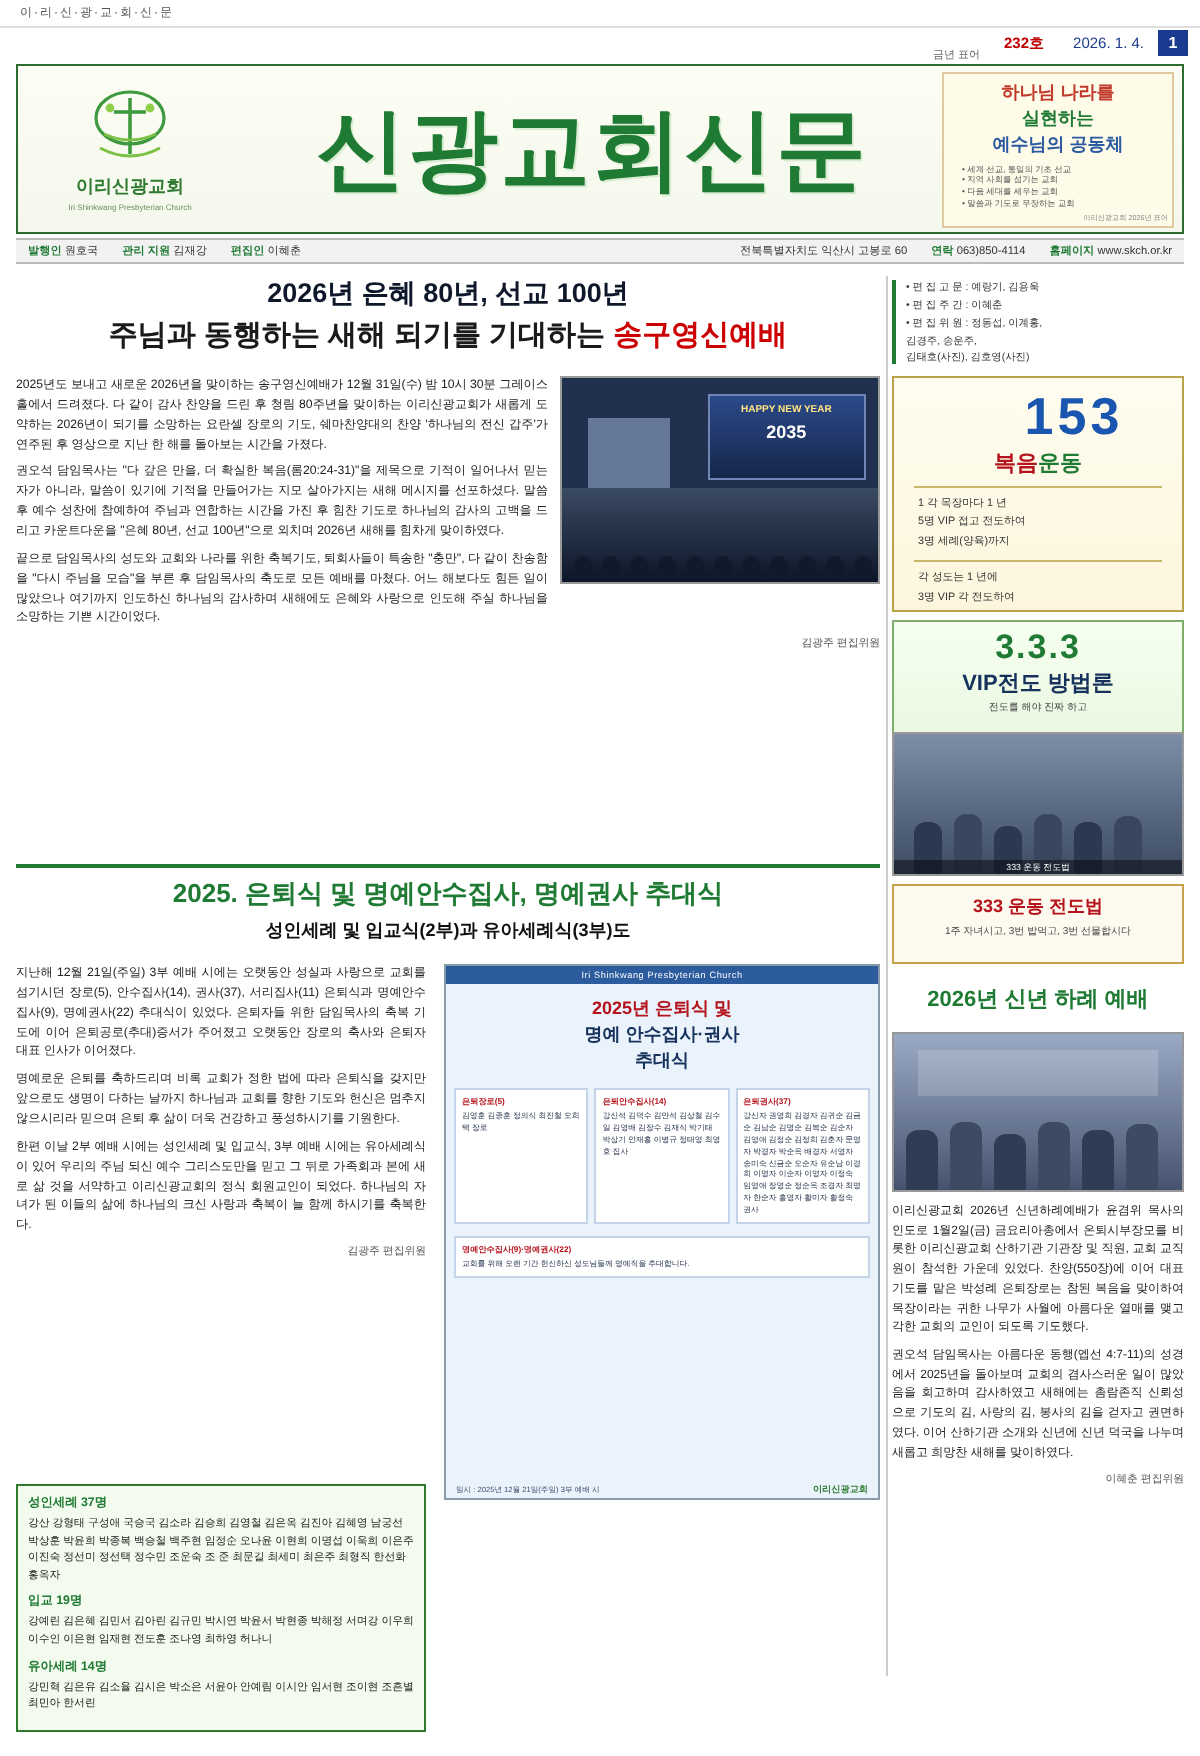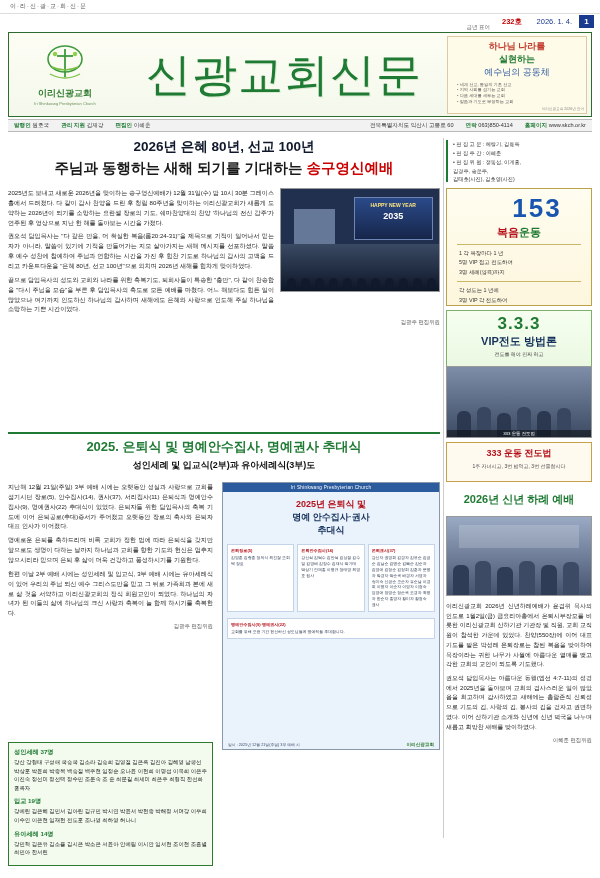--- a/index.html
+++ b/index.html
@@ -60,32 +60,32 @@
     display: flex; flex-direction: column; align-items: center; justify-content: center;
     border-right: 0px solid #cfe0c0;
   }
   .logo-mark { width: 46px; height: 42px; }
   .logo-name {
     font-size: 9px; color: #2f7a2f; font-weight: bold; margin-top: 2px;
   }
   .logo-eng { font-size: 4px; color: #6d8f5b; margin-top: 1px; }
   .title-box { flex: 1; text-align: center; }
   .title-main {
-    font-size: 45px; font-weight: normal; color: #1f7a33; letter-spacing: 1px;
+    font-size: 45px; font-weight: bold; color: #1f7a33; letter-spacing: 1px;
     font-family: "Liberation Serif","DejaVu Serif",serif;
     text-shadow: 1px 1px 0 #d9ecd1;
   }
   .slogan-box {
-    width: 140px; height: 78px; margin-right: 4px;
+    width: 116px; height: 78px; margin-right: 4px;
     border: 1px solid #e0c9a0; background: #fffbe9;
     padding: 3px; text-align: center; position: relative;
   }
   .slogan-line1 { font-size: 9px; color: #c0392b; font-weight: bold; }
   .slogan-line2 { font-size: 9px; color: #1f7a33; font-weight: bold; }
-  .slogan-line3 { font-size: 9px; color: #2c5aa0; font-weight: normal; }
+  .slogan-line3 { font-size: 9px; color: #2c5aa0; font-weight: bold; }
   .slogan-sub { font-size: 4.2px; color: #555; margin-top: 3px; line-height: 1.35; text-align: left; padding-left: 6px;}
   .slogan-badge {
     position: absolute; right: 2px; bottom: 2px;
     font-size: 3.6px; color: #888;
   }
 
   
   .infobar {
     position: absolute; left: 8px; top: 119px; width: 584px; height: 13px;
     background: #f2f2f2; border-top: 1px solid #bbb; border-bottom: 1px solid #bbb;

